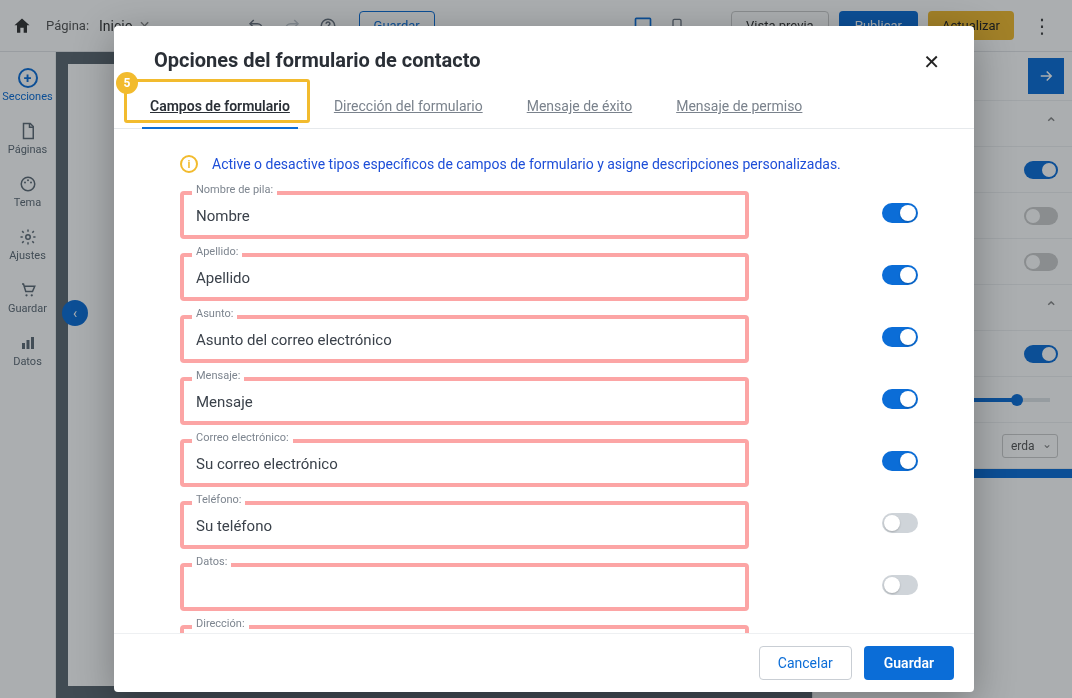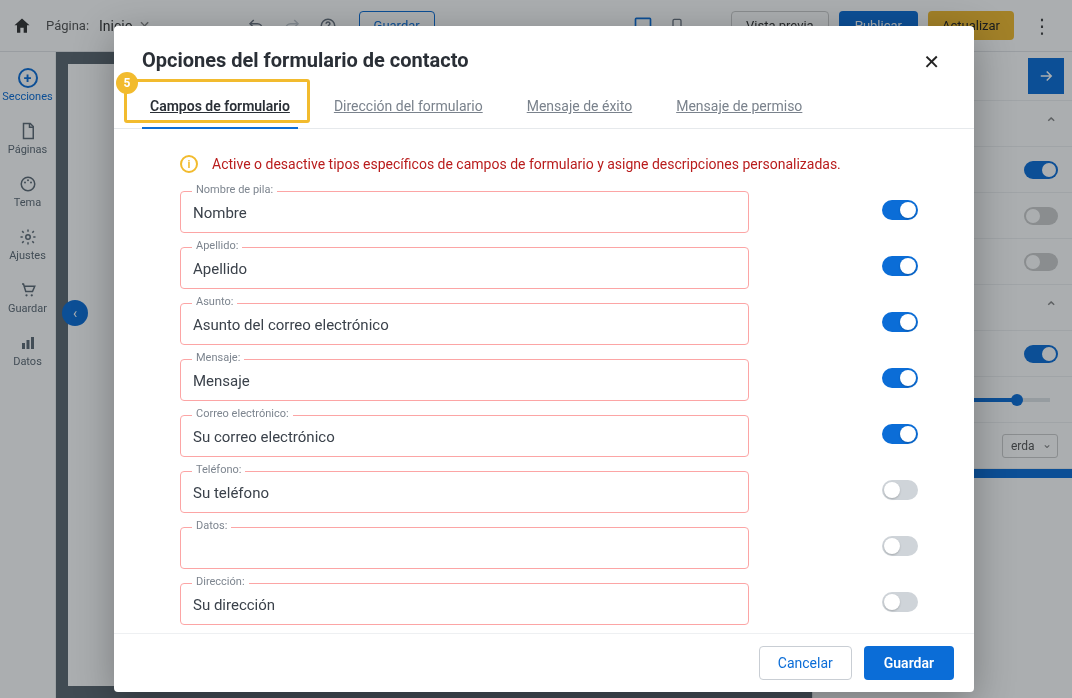--- a/index.html
+++ b/index.html
@@ -57,45 +57,45 @@
   .rp-sel { border:1px solid #ccc; border-radius:3px; font-size:12px; padding:4px 22px 4px 8px; color:#555; background:#fff; appearance:none; position:relative; }
   .rp-sel-wrap { position:relative; display:inline-block; }
   .rp-sel-wrap::after { content:"⌄"; position:absolute; right:6px; top:3px; color:#888; font-size:12px; pointer-events:none; }
 
   .back-chip { position:absolute; left:62px; top:300px; width:26px; height:26px; border-radius:50%; background:#0b6dd7; color:#fff; display:flex;align-items:center;justify-content:center;font-size:14px; }
 
   
   .overlay-dim { position:absolute; inset:0; background:rgba(15,22,30,0.35); }
 
   .modal { position:absolute; left:114px; top:26px; width:860px; height:666px; background:#fff; border-radius:4px; box-shadow:0 10px 40px rgba(0,0,0,.3); display:flex; flex-direction:column; overflow:hidden; }
-  .modal-header { padding: 22px 28px 8px 28px; display:flex; align-items:flex-start; }
+  .modal-header { padding: 22px 28px 8px 40px; display:flex; align-items:flex-start; }
   .modal-title { font-size:20px; font-weight:700; color:#2a2f36; }
   .modal-close { margin-left:auto; font-size:20px; color:#222; background:none; border:none; padding:4px 6px; line-height:1; }
 
   .tabs { display:flex; gap: 28px; padding: 0 28px; border-bottom:1px solid #e6e9ec; position:relative; }
   .tab { padding: 14px 8px 14px 8px; font-size:14px; color:#7a828c; background:none; border:none; position:relative;text-decoration:underline; }
   .tab.active { color:#2a2f36; font-weight:600; }
   .tab.active::after { content:""; position:absolute; left:0; right:0; bottom:-1px; height:2px; background:#0b6dd7; }
 
   .tab-halo { position:absolute; left:124px; top:79px; width:186px; height:44px; border:3px solid #f2bb2e; border-radius:3px; pointer-events:none; }
   .tab-badge { position:absolute; left:116px; top:72px; width:22px; height:22px; border-radius:50%; background:#f2bb2e; color:#fff; font-size:12px; font-weight:700; display:flex; align-items:center; justify-content:center; }
 
   .modal-body { flex:1; overflow:auto; padding: 26px 18px 10px 28px; position:relative; }
   .modal-body::-webkit-scrollbar { width:10px; }
   .modal-body::-webkit-scrollbar-thumb { background:#d5d9dd; border-radius:5px; }
   .modal-body::-webkit-scrollbar-track { background:#f3f4f6; }
 
   .info-row { display:flex; align-items:center; gap:14px; margin: 0 0 18px 38px; }
   .info-ic { width:18px; height:18px; border:2px solid #f2bb2e; border-radius:50%; display:flex;align-items:center;justify-content:center; color:#f2bb2e; font-size:11px; font-weight:700; }
-  .info-text { font-size:14px; color:#b91c1c; }
+  .info-text { font-size:14px; color:#1d4ed8; }
 
   .field-row { display:flex; align-items:center; margin: 0 0 14px 38px; }
   .field-wrap { position:relative; width:569px; }
   .field-label { position:absolute; top:-8px; left:12px; background:#fff; padding:0 4px; font-size:11px; color:#7d858f; }
-  .field-input { width:100%; border:1px solid #fca5a5; border-radius:4px; padding: 12px 12px 10px 12px; font-size:15px; color:#3b424b; outline:none; background:#fff; }
+  .field-input { width:100%; border:4px solid #fca5a5; border-radius:4px; padding: 12px 12px 10px 12px; font-size:15px; color:#3b424b; outline:none; background:#fff; }
   .field-input::placeholder { color:#9aa1aa; }
   .toggle-area { margin-left:auto; margin-right:38px; }
 
   .switch { width:36px; height:20px; border-radius:10px; position:relative; display:inline-block; }
   .switch.on { background:#0b6dd7; }
   .switch.off { background:#cfd4d9; }
   .switch .kn { position:absolute; top:2px; width:16px; height:16px; border-radius:50%; background:#fff; box-shadow:0 1px 2px rgba(0,0,0,.2); }
   .switch.on .kn { right:2px; }
   .switch.off .kn { left:2px; }
 

